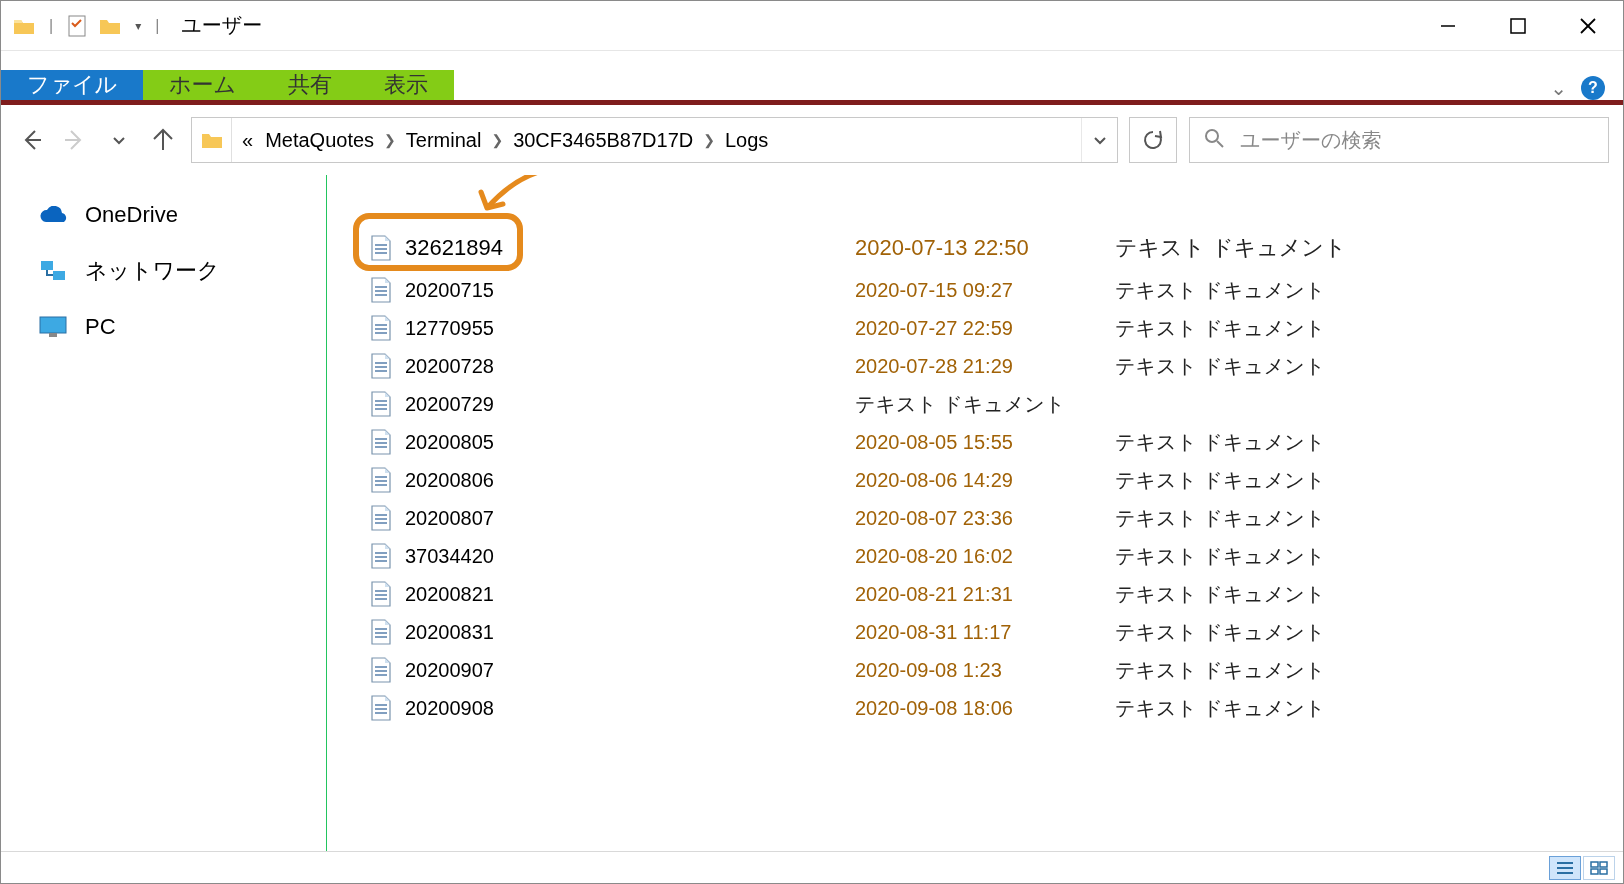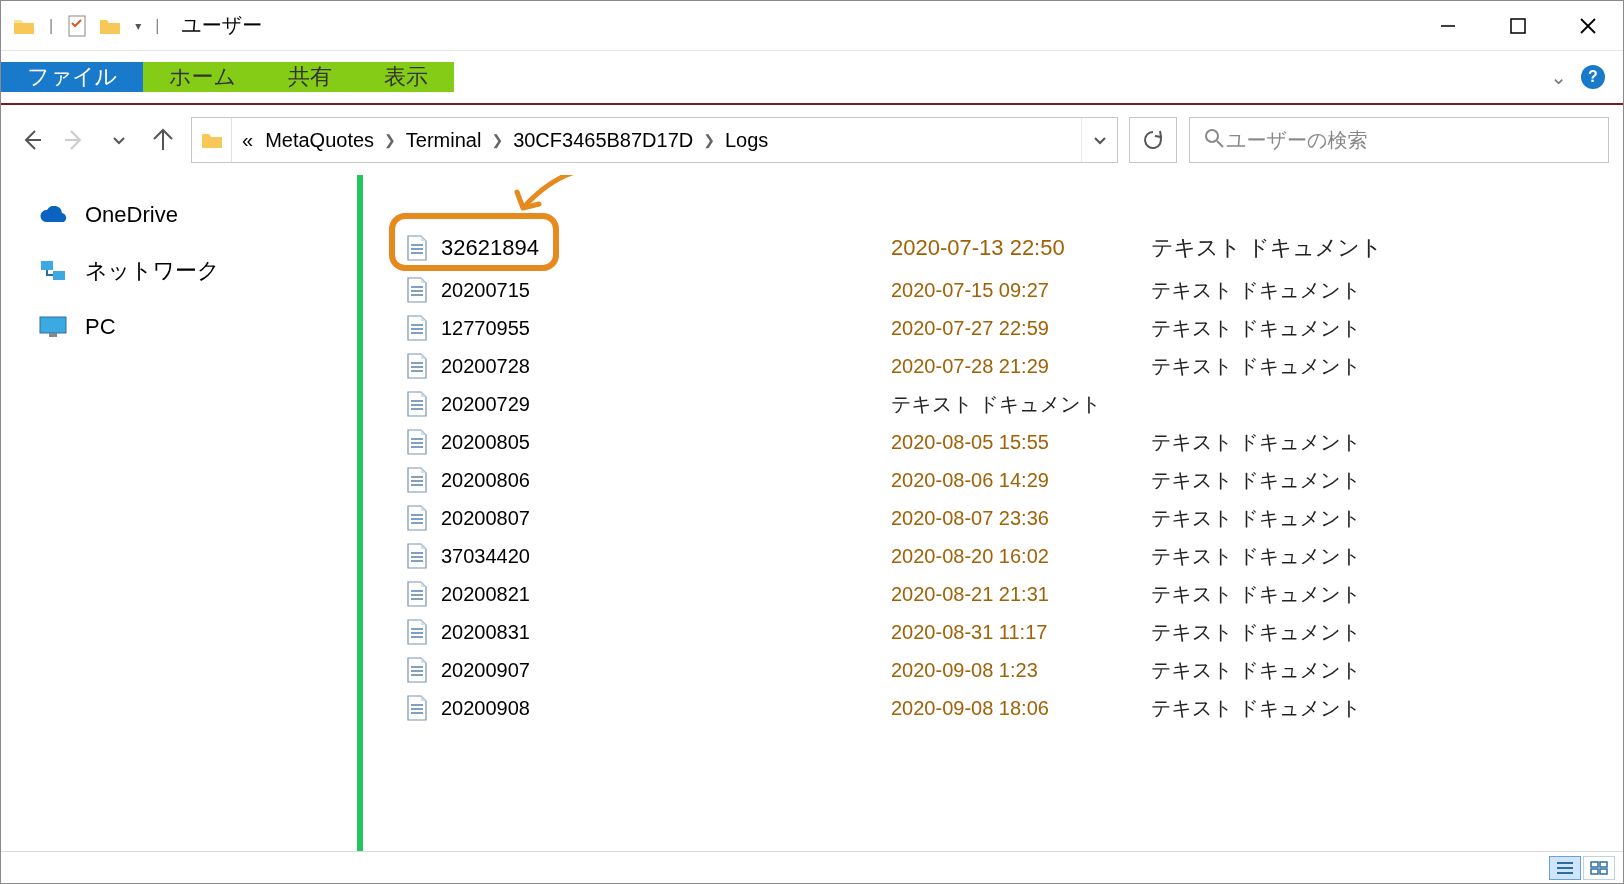--- a/index.html
+++ b/index.html
@@ -53,22 +53,22 @@
   }
   .win-btn svg { display:block; }
 
   .qat-icon { width:22px; height:22px; display:inline-flex; align-items:center; justify-content:center; }
   .qat-chevron { font-size:12px; color:#555; margin-left:4px; }
 
   
   .ribbon {
     height: 54px;
     display: flex;
-    align-items: center;
-    border-bottom: 2px solid #7f1d1d;
+    align-items: flex-end;
+    border-bottom: 5px solid #7f1d1d;
     position: relative;
   }
   .ribbon-tab {
     padding: 0 26px;
     display: flex;
     align-items: center;
     font-size: 22px;
     color: #333;
     background: #84cc16;
   }
@@ -136,36 +136,37 @@
     display:flex; align-items:center; justify-content:center;
     margin-left:-1px;
   }
   .searchwrap {
     width:420px; height:46px;
     border:1px solid #c8c8c8;
     display:flex; align-items:center;
     padding: 0 14px;
     color:#777;
     font-size:20px;
+    gap:14px;
   }
   .searchwrap input {
     border:none; outline:none; flex:1;
     font-size:20px; color:#555;
     font-family:inherit;
   }
   .searchwrap input::placeholder { color:#888; }
 
   
   .body {
     display:flex;
     height: calc(100% - 50px - 54px - 70px - 32px);
   }
   .sidebar {
-    width: 362px;
-    border-right: 6px solid #22c55e;
+    width: 326px;
+    border-right: 1px solid #22c55e;
     padding-top: 12px;
   }
   .side-item {
     display:flex; align-items:center;
     height: 56px;
     padding-left: 38px;
     font-size:22px;
     gap: 18px;
   }
   .side-icon { width:28px; height:28px; display:flex; align-items:center; justify-content:center; }

